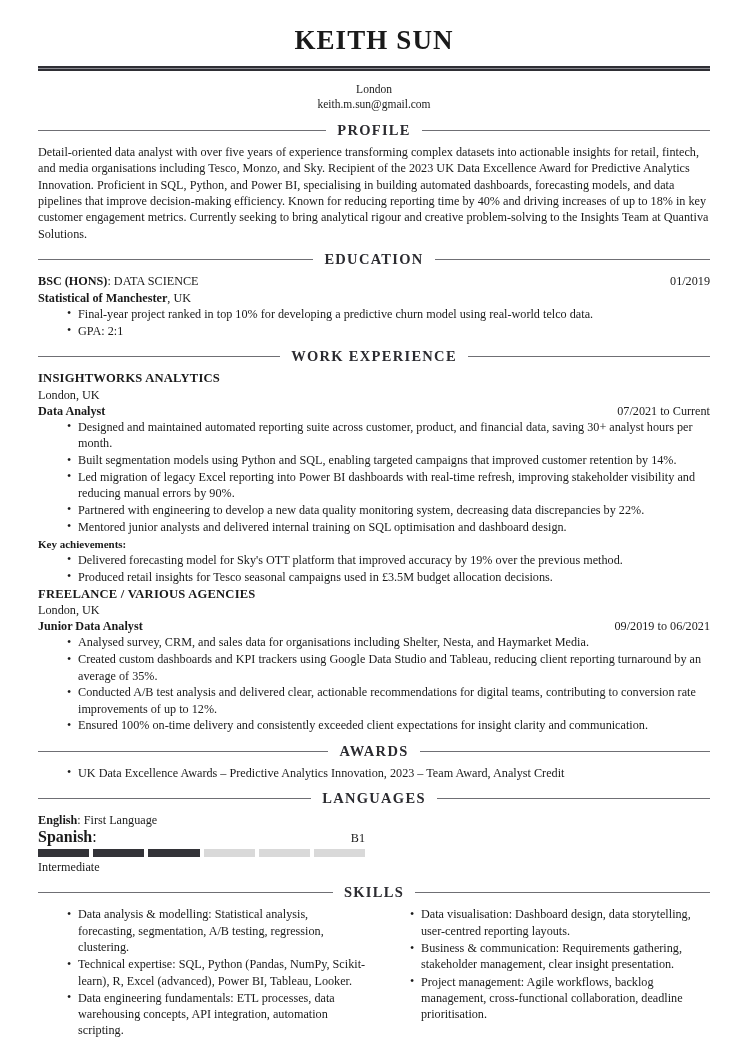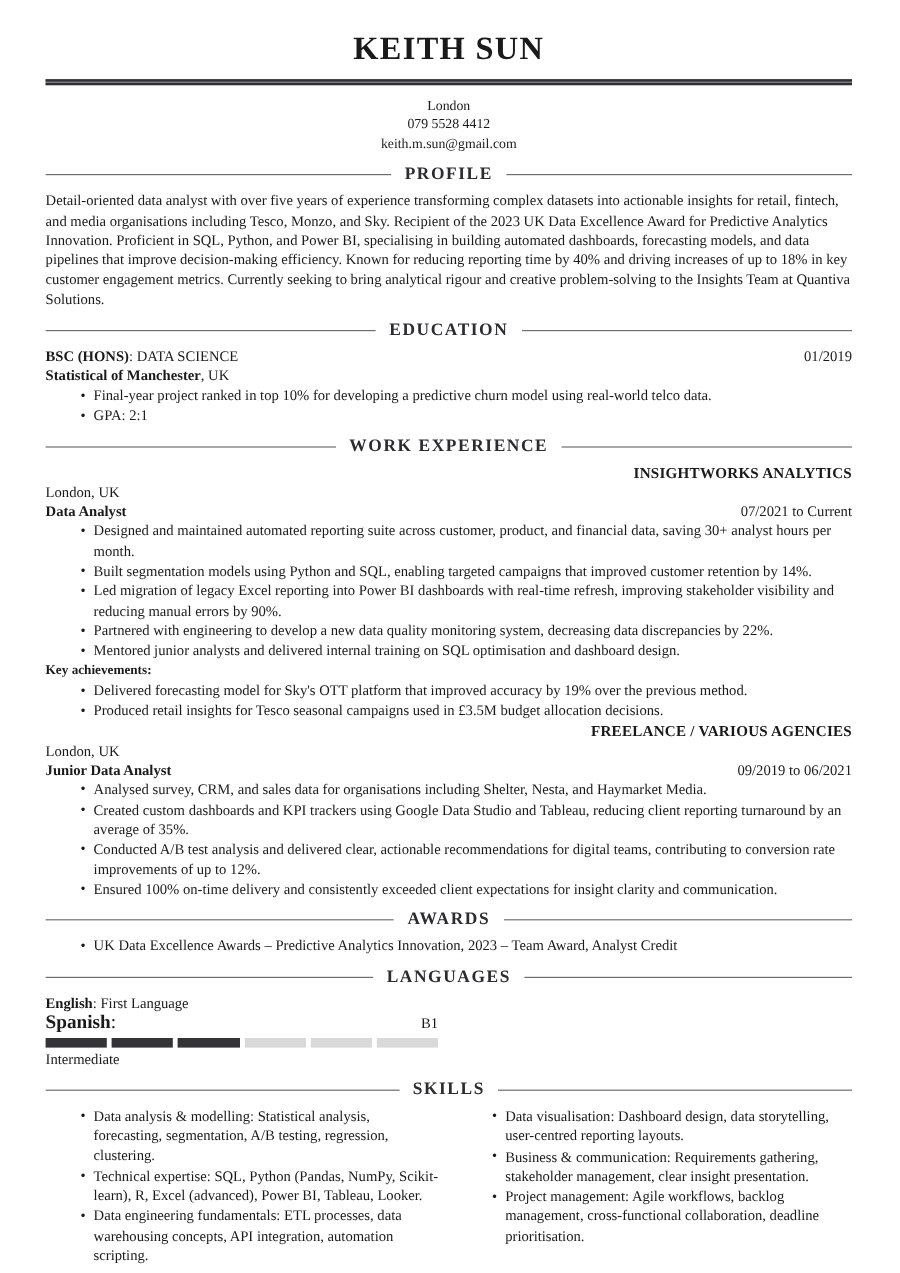--- a/index.html
+++ b/index.html
@@ -74,21 +74,21 @@
     left: -1px;
     top: -0.5px;
     font-size: 12px;
   }
 
   .row { display: flex; justify-content: space-between; align-items: baseline; }
   .row .left { font-size: 12.2px; line-height: 16.4px; }
   .row .right { font-size: 12.2px; line-height: 16.4px; white-space: nowrap; }
   b, .b { font-weight: bold; }
 
-  .centered-org { text-align: right; font-size: 12.6px; font-weight: bold; line-height: 16.5px; letter-spacing: .2px; }
+  .centered-org { text-align: left; font-size: 12.6px; font-weight: bold; line-height: 16.5px; letter-spacing: .2px; }
   .centered-loc { text-align: left; font-size: 12.2px; line-height: 16px; }
 
   .sub-label { font-size: 11px; font-weight: bold; line-height: 16.4px; margin-top: 0.5px; }
 
   
   .lang-line { font-size: 12.2px; line-height: 16.4px; }
   .lang-row { display: flex; align-items: baseline; width: 327px; }
   .lang-row .lbl { font-weight: bold; }
   .lang-row .lvl { margin-left: auto; font-size: 12.2px; }
   .meter { display: flex; gap: 4px; width: 327px; margin-top: 3px; }
@@ -104,21 +104,20 @@
 </head>
 <body>
 
 <div class="page">
 
   <div>
     <div class="name">KEITH SUN</div>
     <div class="name-rule"></div>
     <div class="contact">
       <div>London</div>
-      <div>079 5528 4412</div>
       <div>keith.m.sun@gmail.com</div>
     </div>
   </div>
 
   <div class="sec-head">
     <span class="line"></span>
     <span class="txt">PROFILE</span>
     <span class="line"></span>
   </div>
   <p class="body">Detail-oriented data analyst with over five years of experience transforming complex datasets into actionable insights for retail, fintech, and media organisations including Tesco, Monzo, and Sky. Recipient of the 2023 UK Data Excellence Award for Predictive Analytics Innovation. Proficient in SQL, Python, and Power BI, specialising in building automated dashboards, forecasting models, and data pipelines that improve decision-making efficiency. Known for reducing reporting time by 40% and driving increases of up to 18% in key customer engagement metrics. Currently seeking to bring analytical rigour and creative problem-solving to the Insights Team at Quantiva Solutions.</p>

